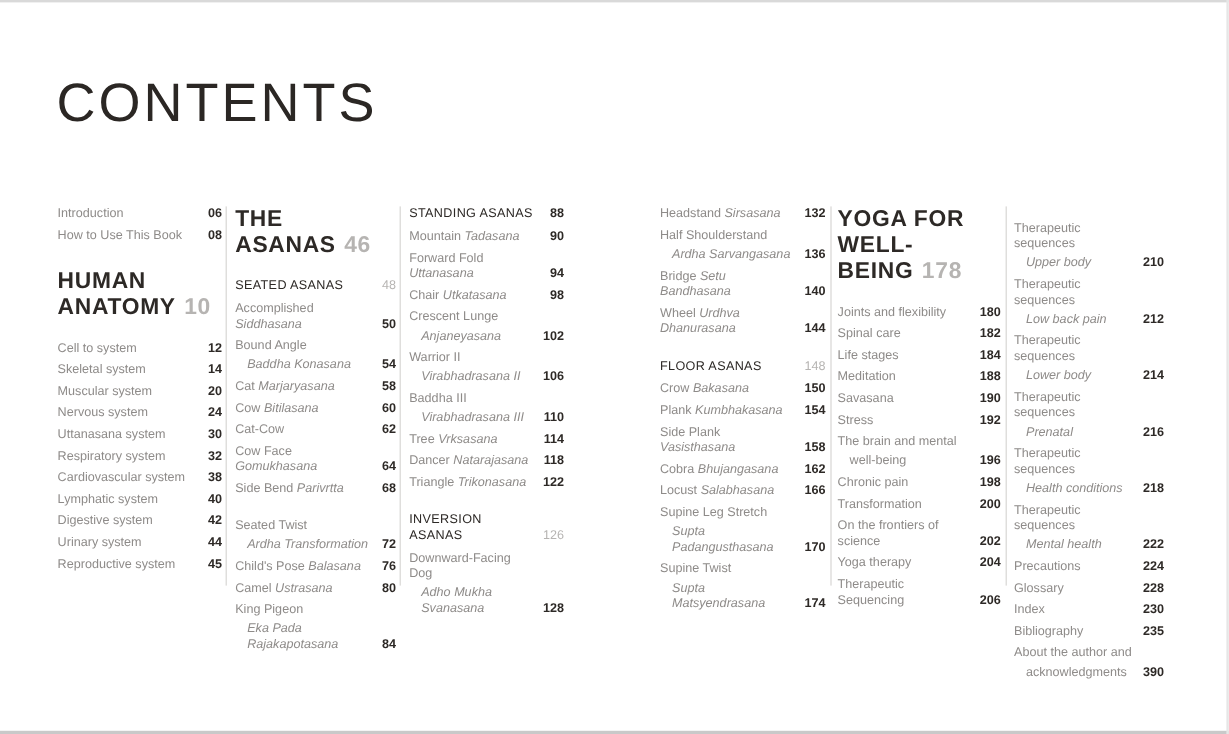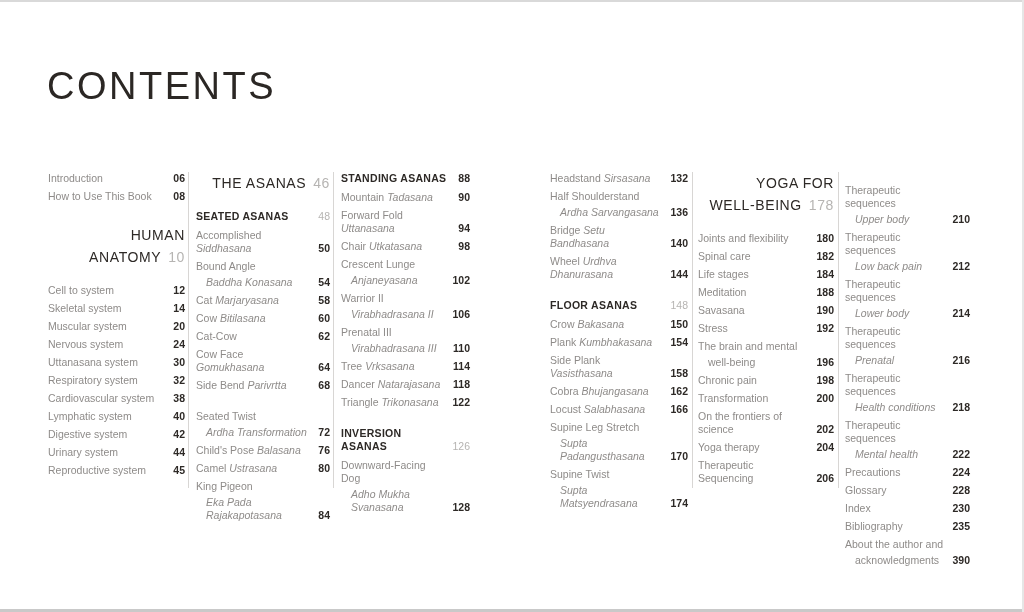--- a/index.html
+++ b/index.html
@@ -9,52 +9,52 @@
     font-family:"Liberation Sans","DejaVu Sans",sans-serif;
     position:relative;overflow:hidden;
   }
   .page{position:absolute;inset:0;background:#ffffff;}
   .edge-top{position:absolute;top:0;left:0;right:0;height:2px;background:#d9d9d9;}
   .edge-bottom{position:absolute;bottom:0;left:0;right:0;height:3px;background:#c9c9c9;}
   .edge-right{position:absolute;top:0;right:0;bottom:0;width:2px;background:#e6e6e6;}
 
   .book-title{
     position:absolute;left:47px;top:62px;
-    font-size:38px;line-height:48px;font-weight:400;
+    font-size:45px;line-height:48px;font-weight:400;
     letter-spacing:2.5px;color:#2b2724;margin:0;
   }
 
   .col{position:absolute;top:172px;}
   .col-0{left:48px;width:137px;}
   .col-1{left:196px;width:134px;}
   .col-2{left:341px;width:129px;}
   .col-3{left:550px;width:138px;}
   .col-4{left:698px;width:136px;}
   .col-5{left:845px;width:125px;margin-top:12px;}
 
   .vrule{position:absolute;top:172px;height:316px;width:1px;background:#d8d6d4;}
   .vrule-0{left:188px;}
   .vrule-1{left:333px;}
   .vrule-2{left:692px;}
   .vrule-3{left:838px;}
 
   .sec-title{
-    font-size:14px;line-height:22px;color:#2d2926;
-    letter-spacing:0.6px;margin:0 0 16px 0;font-weight:400;text-align:right;
+    font-size:19px;line-height:22px;color:#2d2926;
+    letter-spacing:0.6px;margin:0 0 16px 0;font-weight:700;
   }
   .sec-num{color:#b6b4b2;margin-left:7px;}
 
   .row{display:flex;justify-content:space-between;align-items:flex-end;margin-bottom:5px;}
   .lines{flex:1;min-width:0;}
   .l1,.l2{font-size:10.5px;line-height:13px;color:#8e8b89;}
   .l2{padding-left:10px;margin-top:3px;}
   .l1 em,.l2 em{font-style:italic;color:#8e8b89;}
   .pg{font-size:10.5px;line-height:13px;font-weight:bold;color:#2d2926;margin-left:6px;white-space:nowrap;}
   .pg.gray{color:#b6b4b2;font-weight:normal;}
-  .subhead .sub-label{font-size:10.5px;line-height:13px;font-weight:bold;color:#2d2926;letter-spacing:0.3px;}
+  .subhead .sub-label{font-size:10.5px;line-height:13px;font-weight:normal;color:#2d2926;letter-spacing:0.3px;}
   .subhead{margin-bottom:6px;}
   .gap{width:100%;}
 </style>
 </head>
 <body>
 
 <div class="page">
   <div class="edge-top"></div>
   <div class="edge-bottom"></div>
   <div class="edge-right"></div>
@@ -262,21 +262,21 @@
       </div>
       <div class="row item">
         <div class="lines">
           <div class="l1">Warrior II</div>
           <div class="l2"><em>Virabhadrasana II</em></div>
         </div>
         <span class="pg">106</span>
       </div>
       <div class="row item">
         <div class="lines">
-          <div class="l1">Prenatal III</div>
+          <div class="l1">Baddha III</div>
           <div class="l2"><em>Virabhadrasana III</em></div>
         </div>
         <span class="pg">110</span>
       </div>
       <div class="row item">
         <div class="lines">
           <div class="l1">Tree <em>Vrksasana</em></div>
         </div>
         <span class="pg">114</span>
       </div>

